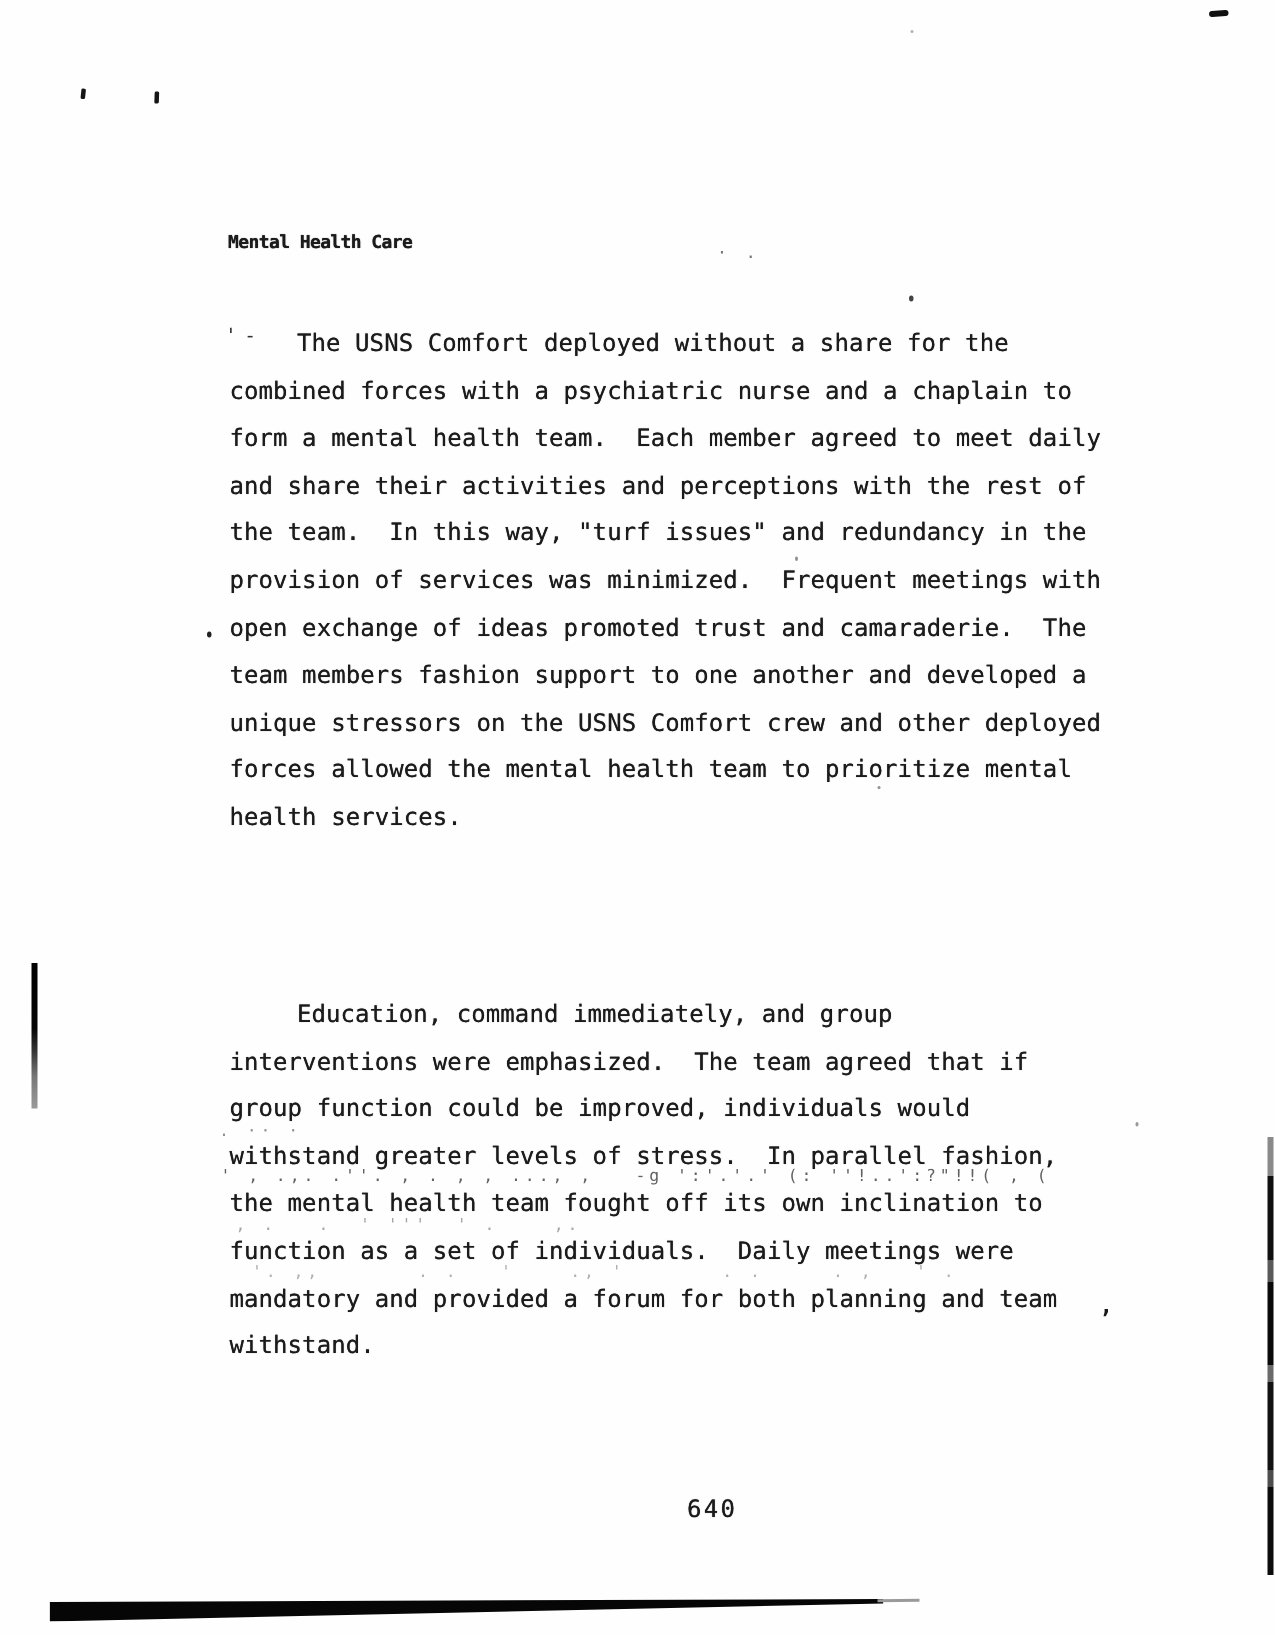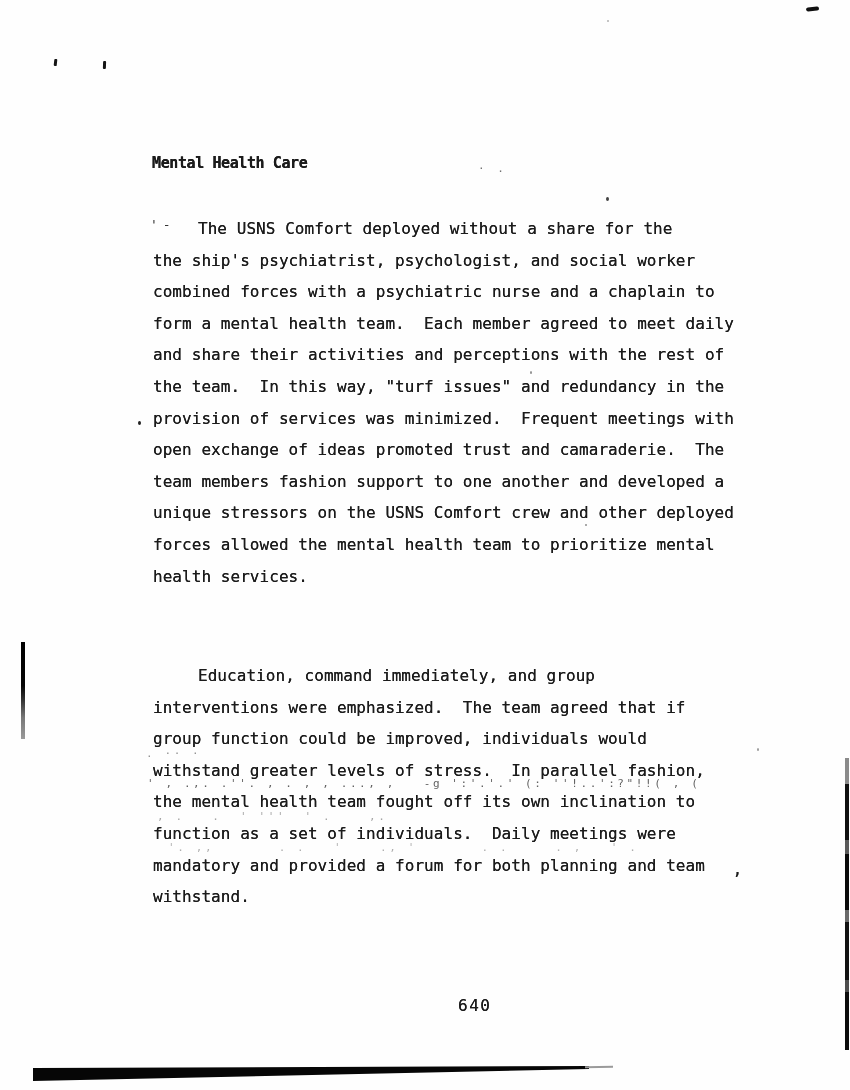--- a/index.html
+++ b/index.html
@@ -7,21 +7,21 @@
     position:relative;
     width:850px;height:1090px;
     background:#fefefe;
     overflow:hidden;
     font-family:"DejaVu Sans Mono","Liberation Mono",monospace;
     color:#1b1b1b;
   }
   
   .doc-title{
     position:absolute;left:152px;top:154px;
-    font-size:15px;font-weight:bold;letter-spacing:-0.4px;
+    font-size:12px;font-weight:bold;letter-spacing:-0.4px;
     text-shadow:0 0 .6px #111;white-space:pre;
   }
   .para{
     position:absolute;left:153px;
     font-size:16px;letter-spacing:.05px;
     text-shadow:0 0 .45px #222;
   }
   .p1{top:213px;}
   .p2{top:660px;}
   .ln{white-space:pre;line-height:31.6px;height:31.6px;}
@@ -94,21 +94,20 @@
   <div class="tick tick2"></div>
   <div class="dash-tr"></div>
   <div class="dot d5"></div>
 
   <div class="doc-title">Mental Health Care</div>
   <div class="mark title-specks">· .</div>
 
   <div class="mark indent-mark">'-</div>
   <div class="para p1">
     <div class="ln indent">The USNS Comfort deployed without a share for the</div>
-    <div class="ln">the ship's psychiatrist, psychologist, and social worker</div>
     <div class="ln">combined forces with a psychiatric nurse and a chaplain to</div>
     <div class="ln">form a mental health team.  Each member agreed to meet daily</div>
     <div class="ln">and share their activities and perceptions with the rest of</div>
     <div class="ln">the team.  In this way, "turf issues" and redundancy in the</div>
     <div class="ln">provision of services was minimized.  Frequent meetings with</div>
     <div class="ln">open exchange of ideas promoted trust and camaraderie.  The</div>
     <div class="ln">team members fashion support to one another and developed a</div>
     <div class="ln">unique stressors on the USNS Comfort crew and other deployed</div>
     <div class="ln">forces allowed the mental health team to prioritize mental</div>
     <div class="ln">health services.</div>

